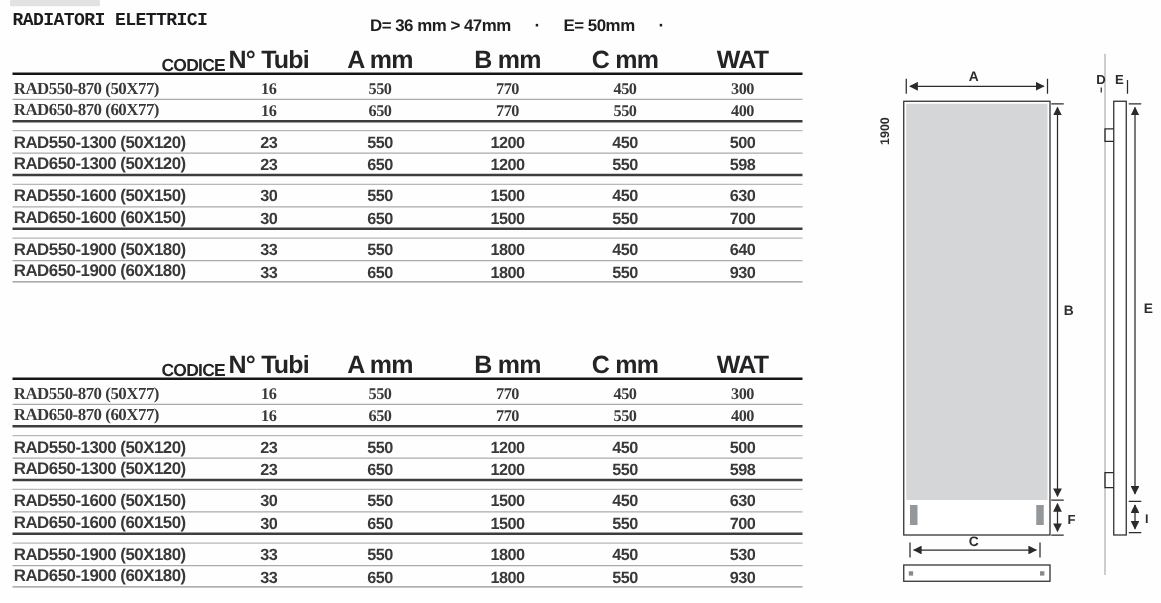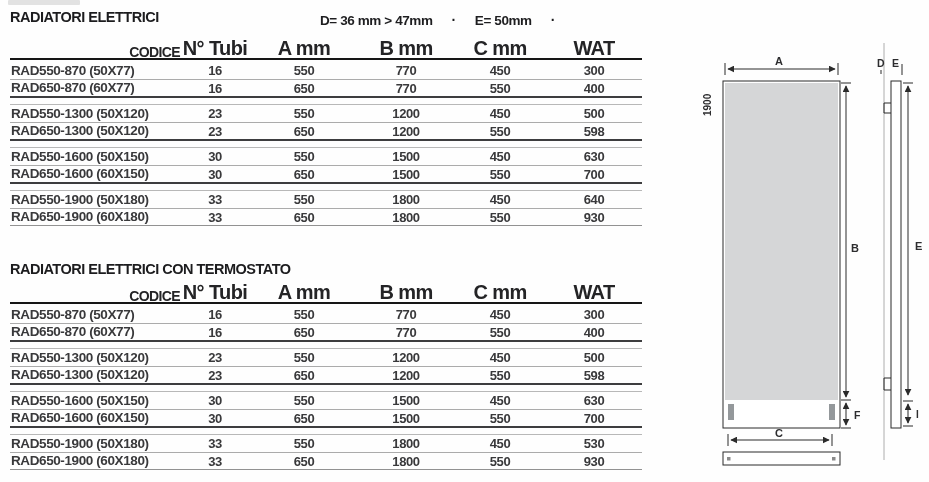--- a/index.html
+++ b/index.html
@@ -11,25 +11,25 @@
   }
   .cond { letter-spacing:-0.4px; font-weight:700; }
 
   .scan-smudge { position:absolute; left:8px; top:0; width:72px; height:5px;
     background:#e2e2e2; border-radius:1px; }
 
   .doc-title {
     position:absolute; left:10px; font-size:14.5px; font-weight:700;
     color:#1c1c1e; letter-spacing:-0.5px;
   }
-  .title-1 { top:9px; }
+  .title-1 { top:9px;font-family:Liberation Mono, monospace; }
   .title-2 { top:261px; }
 
   .legend {
-    position:absolute; left:320px; top:12px; display:flex; align-items:center;
+    position:absolute; left:296px; top:12px; display:flex; align-items:center;
     font-size:13.5px; font-weight:700; color:#1e1e20; letter-spacing:-0.4px;
     white-space:nowrap;
   }
   .legend .sep { margin:0 19px; font-size:14px; }
 
   .spec-table { position:absolute; left:10px; width:632px; }
   .table-1 { top:37px; }
   .table-2 { top:281px; }
 
   .thead {
@@ -38,21 +38,21 @@
     padding-bottom:1px;
   }
   .thead .hcell {
     font-size:20px; font-weight:700; color:#242426; letter-spacing:-0.6px;
     text-align:center;
   }
   .thead .hcell.c0 { text-align:right; font-size:14px; }
 
   .rows { padding-top:2px; }
   .pair { border-bottom:2px solid #3d3d3f; margin-bottom:6px; border-top:1px solid #b8b8b8; }
-  .pair:first-child { border-top:none; }
+  .pair:first-child { border-top:none;font-family:Liberation Serif, serif; }
   .pair:last-child { border-bottom:1.5px solid #929292; margin-bottom:0; }
   .trow {
     display:grid; grid-template-columns:170px 70px 108px 96px 92px 96px;
     height:17px; align-items:center;
   }
   .trow + .trow { border-top:1px solid #ababab; }
   .trow .cell {
     font-size:13px; font-weight:700; color:#39393b; letter-spacing:-0.4px;
     text-align:center; line-height:1;
   }
@@ -156,21 +156,20 @@
             <div class="cell cond c1">33</div>
             <div class="cell cond c2">650</div>
             <div class="cell cond c3">1800</div>
             <div class="cell cond c4">550</div>
             <div class="cell cond c5">930</div>
           </div>
         </div>
       </div>
   </div>
 
-  <div class="doc-title title-2">RADIATORI ELETTRICI CON TERMOSTATO</div>
 
   <div class="spec-table table-2">
     <div class="thead">
         <div class="hcell cond c0">CODICE</div>
         <div class="hcell cond c1">N° Tubi</div>
         <div class="hcell cond c2">A mm</div>
         <div class="hcell cond c3">B mm</div>
         <div class="hcell cond c4">C mm</div>
         <div class="hcell cond c5">WAT</div>
       </div>

